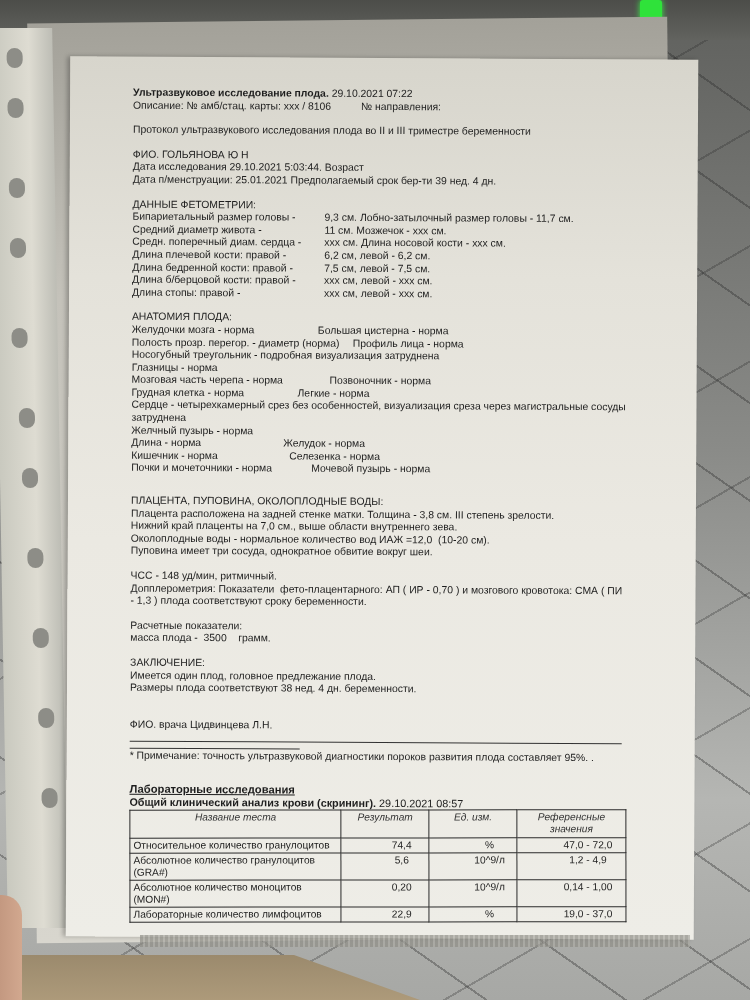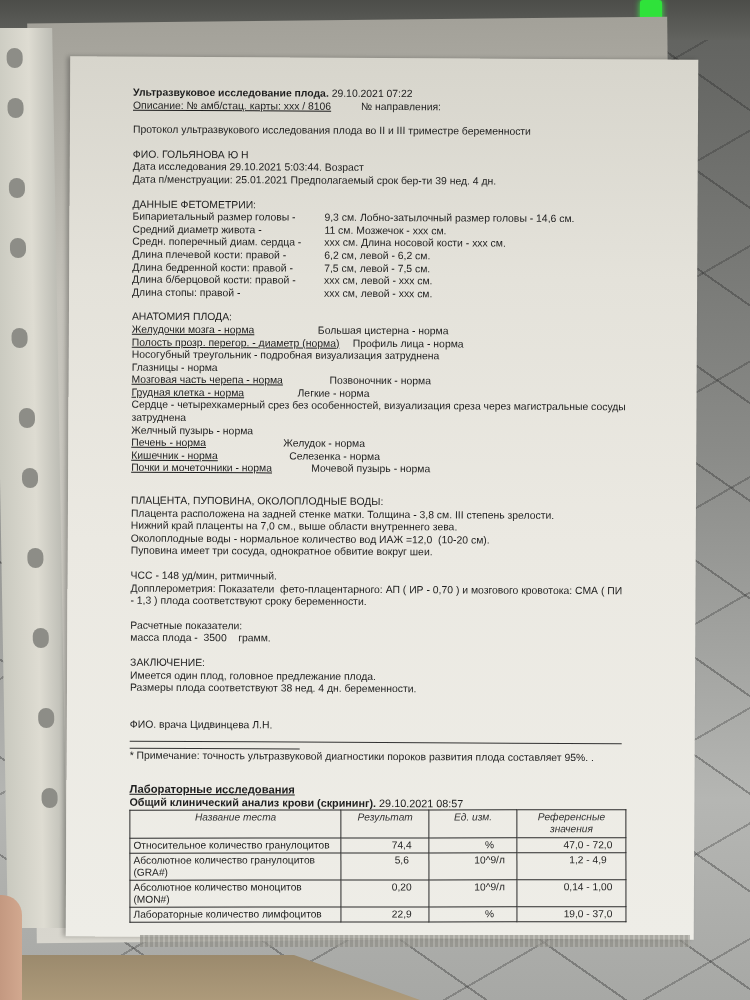--- a/index.html
+++ b/index.html
@@ -66,21 +66,21 @@
   }
   .doc .body {
     position: absolute; left: 63px; top: 30px; width: 560px;
     font-size: 10.4px; line-height: 12.6px;
   }
   .line { white-space: pre; }
   .bold { font-weight: bold; }
   .gap { height: 12px; }
   .gap-sm { height: 8px; }
   .row2 { display: flex; white-space: nowrap; }
-  .row2 .c1 { display: inline-block; text-decoration: underline; }
+  .row2 .c1 { display: inline-block; }
   .fet-row { display: flex; white-space: nowrap; }
   .fet-row .lbl { width: 192px; }
   .hr-long {
     margin-top: 10px; width: 492px; height: 0;
     border-top: 1.2px solid #333;
   }
   .hr-short {
     margin-top: 6px; width: 170px; height: 0;
     border-top: 1px solid #333;
   }
@@ -149,21 +149,21 @@
     <div class="gap"></div>
 
     <div class="line">ФИО. ГОЛЬЯНОВА Ю Н</div>
     <div class="line">Дата исследования 29.10.2021 5:03:44. Возраст</div>
     <div class="line">Дата п/менструации: 25.01.2021 Предполагаемый срок бер-ти 39 нед. 4 дн.</div>
     <div class="gap"></div>
 
     <div class="line">ДАННЫЕ ФЕТОМЕТРИИ:</div>
     <div class="fet-row">
         <span class="lbl">Бипариетальный размер головы -</span>
-        <span>9,3 см.  Лобно-затылочный размер головы - 14,6 см.</span>
+        <span>9,3 см.  Лобно-затылочный размер головы - 11,7 см.</span>
       </div>
     <div class="fet-row">
         <span class="lbl">Средний диаметр живота -</span>
         <span>11 см.   Мозжечок - xxx см.</span>
       </div>
     <div class="fet-row">
         <span class="lbl">Средн. поперечный диам. сердца -</span>
         <span>xxx см. Длина носовой кости - xxx см.</span>
       </div>
     <div class="fet-row">
@@ -210,21 +210,21 @@
     <div class="row2">
         <span>Сердце - четырехкамерный срез без особенностей, визуализация среза через магистральные сосуды</span>
       </div>
     <div class="row2">
         <span>затруднена</span>
       </div>
     <div class="row2">
         <span>Желчный пузырь - норма</span>
       </div>
     <div class="row2">
-        <span class="c1" style="width:152px">Печень - норма</span>
+        <span class="c1" style="width:152px">Длина - норма</span>
         <span>Желудок - норма</span>
       </div>
     <div class="row2">
         <span class="c1" style="width:158px">Кишечник - норма</span>
         <span>Селезенка - норма</span>
       </div>
     <div class="row2">
         <span class="c1" style="width:180px">Почки и мочеточники - норма</span>
         <span>Мочевой пузырь - норма</span>
       </div>

